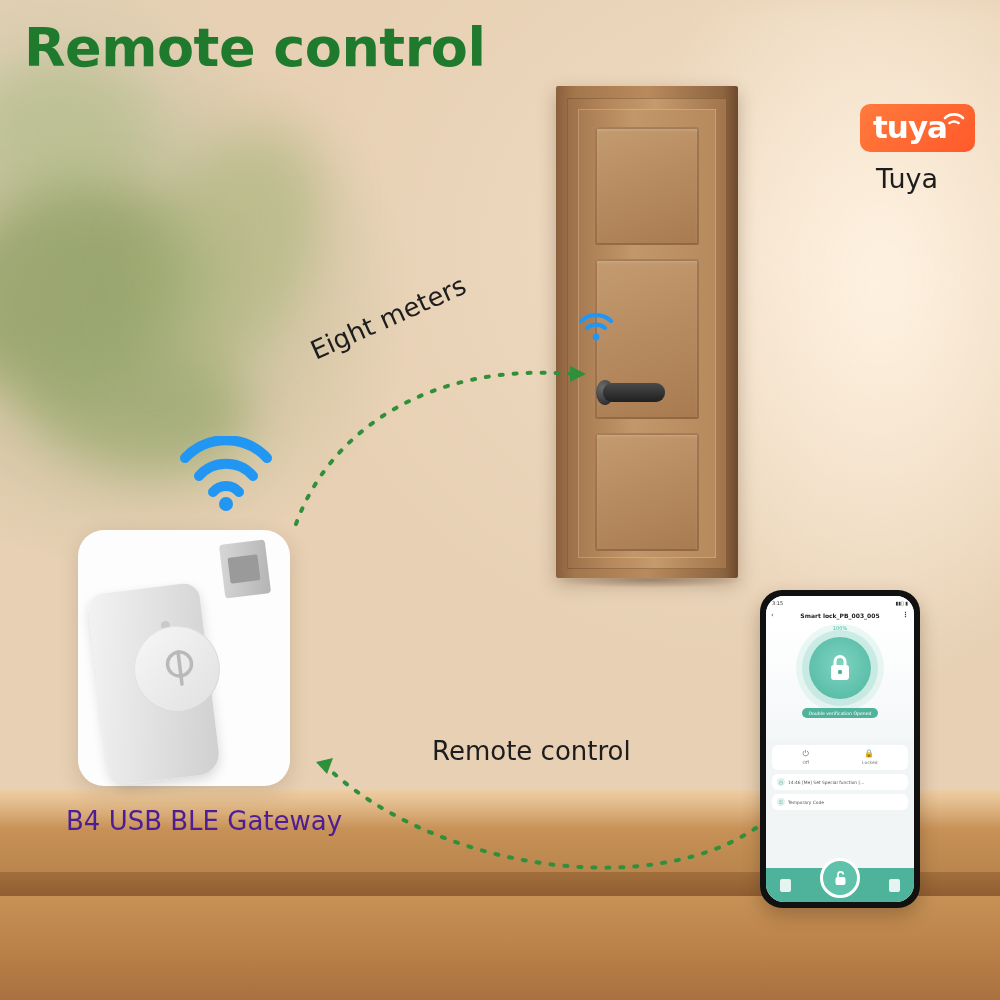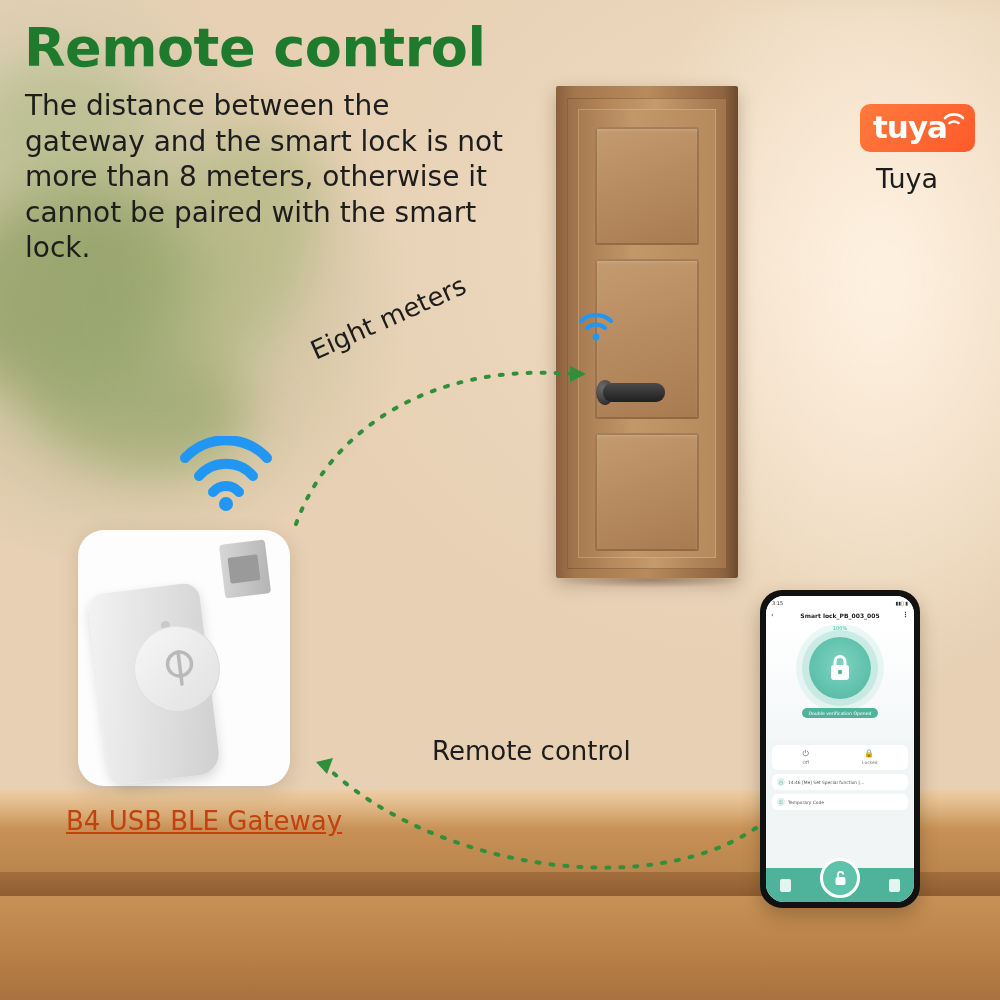--- a/index.html
+++ b/index.html
@@ -212,23 +212,22 @@
     transform: rotate(-7deg);
   }
   .usb-led {
     position: absolute; left: 161px; top: 621px;
     width: 9px; height: 9px; background: #c9c9c9; border-radius: 50%;
   }
   .gateway-label {
     position: absolute;
     left: 66px; top: 806px;
     font-size: 26px;
-    color: #c2410c;
+    color: #4c1d95;
     white-space: nowrap;
-    text-decoration: underline;
   }
 
   
   .phone {
     position: absolute;
     left: 760px; top: 590px;
     width: 160px; height: 318px;
     background: #111;
     border-radius: 22px;
     box-shadow: 0 8px 18px rgba(60,40,20,0.3);
@@ -437,21 +436,20 @@
     <path d="M296 524 C 330 430, 430 362, 574 374" fill="none" stroke="#2f8f3a" stroke-width="4" stroke-dasharray="3 11" stroke-linecap="round"></path>
     <polygon points="586,374 570,366 570,382" fill="#2f8f3a"></polygon>
     <path d="M756 828 C 650 900, 440 870, 330 770" fill="none" stroke="#2f8f3a" stroke-width="4" stroke-dasharray="3 11" stroke-linecap="round"></path>
     <polygon points="316,762 333,758 327,774" fill="#2f8f3a"></polygon>
   </svg>
 
   <div class="path-label label-eight">Eight meters</div>
   <div class="path-label label-remote">Remote control</div>
 
   <div class="title">Remote control</div>
-  <div class="paragraph">The distance between the gateway and the smart lock is not more than 8 meters, otherwise it cannot be paired with the smart lock.</div>
 
   <div class="tuya-badge">
     <span class="mark">tuya</span>
     <svg class="tuya-wifi" viewBox="0 0 22 18">
       <path d="M2 6 A13 13 0 0 1 20 6" stroke="#fff" stroke-width="2.6" fill="none" stroke-linecap="round"></path>
       <path d="M6.5 11 A8 8 0 0 1 15.5 11" stroke="#fff" stroke-width="2.6" fill="none" stroke-linecap="round"></path>
     </svg>
   </div>
   <div class="tuya-label">Tuya</div>
 

